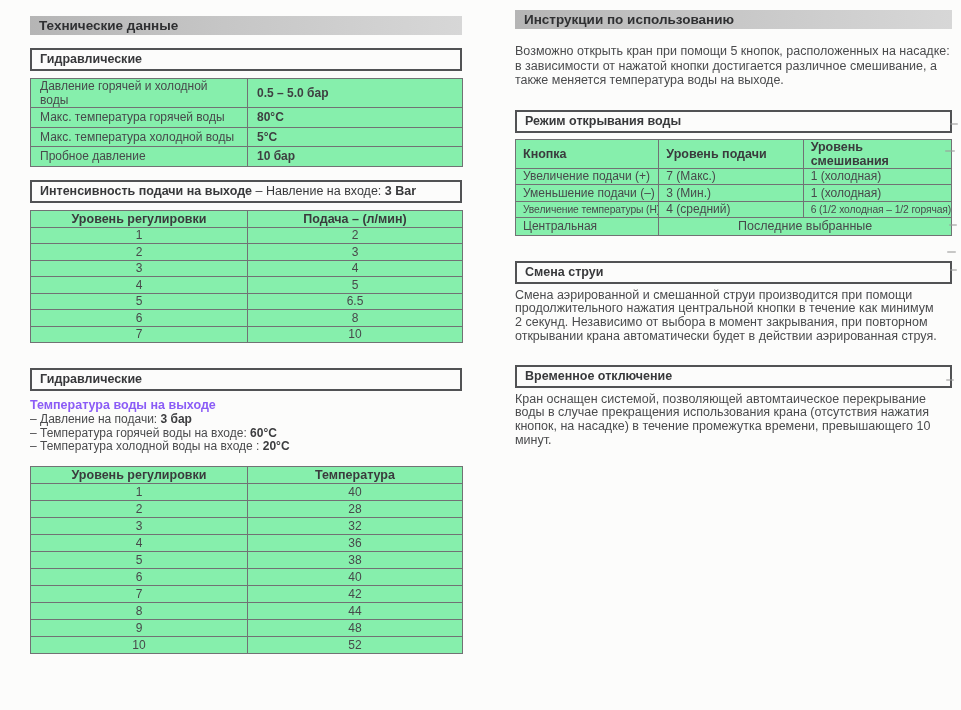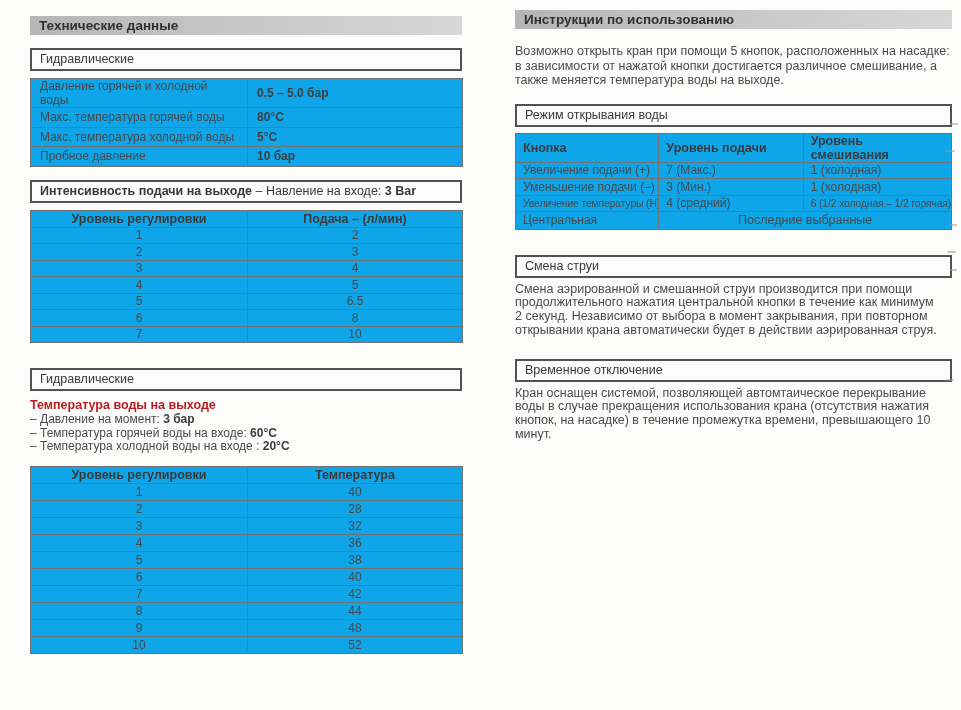--- a/index.html
+++ b/index.html
@@ -17,53 +17,53 @@
   .section-bar {
     height:19px; line-height:19px; padding:0 9px;
     background:linear-gradient(90deg,#b5b5b5 0%,#c6c6c6 45%,#d7d7d7 100%);
     color:#2f3032; font-size:13.5px; font-weight:bold;
   }
   .col-left .section-bar { margin-top:16px; }
   .col-right .section-bar { margin-top:10px; }
 
   .box {
     border:2px solid #515254; padding:2px 8px 3px;
-    font-size:12.5px; font-weight:normal; color:#38393b;
+    font-size:12.5px; font-weight:bold; color:#38393b;
     background:#fcfcfb;
   }
 
-  table { border-collapse:collapse; width:100%; table-layout:fixed; background:#0ea5e9; }
+  table { border-collapse:collapse; width:100%; table-layout:fixed; background:#86efac; }
   table, th, td { border:1px solid #717274; }
   th { font-size:12.5px; font-weight:bold; color:#3a3b3d; }
   td { font-size:12px; color:#48494b; }
 
   
   .spec-table { margin-top:7px; }
   .spec-table td { height:19.5px; padding:0 9px; text-align:left; }
   .spec-table td.val { font-weight:bold; color:#3e3f41; }
   .box-hydraulics-1 { margin-top:13px; }
   .box-flow { margin-top:13px; font-weight:normal; }
   .box-flow .bt { font-weight:bold; }
   .box-flow b { font-weight:bold; }
   .flow-table { margin-top:7px; }
   .flow-table th { height:17px; text-align:center; }
   .flow-table td { height:16.5px; text-align:center; }
   .box-hydraulics-2 { margin-top:25px; }
-  .subtitle { margin-top:7px; font-size:12.5px; font-weight:bold; color:#b91c1c; }
+  .subtitle { margin-top:7px; font-size:12.5px; font-weight:bold; color:#8b5cf6; }
   .bullets { margin-top:1px; }
   .bullet { font-size:12px; line-height:13.5px; color:#4a4b4d; }
   .bullet b { color:#3c3d3f; }
   .temp-table { margin-top:12px; }
   .temp-table th { height:17px; text-align:center; }
   .temp-table td { height:17px; text-align:center; }
 
   
   .para { font-size:12.5px; line-height:14.5px; color:#4a4b4d; text-align:left; }
   .intro { margin-top:15px; }
-  .box-mode { margin-top:16px; }
+  .box-mode { margin-top:22px; }
   .mode-table { margin-top:6px; }
   .mode-table th { height:17px; text-align:left; padding:0 7px; }
   .mode-table td { height:16.5px; text-align:left; padding:0 7px; overflow:hidden; white-space:nowrap; }
   .mode-table tbody tr:nth-of-type(3) td:nth-child(1),
   .mode-table tbody tr:nth-of-type(3) td:nth-child(3),
   .mode-table tbody tr:nth-of-type(4) td:nth-child(1) { font-size:10.3px; letter-spacing:-0.1px; }
   .mode-table tfoot td { height:17.5px; }
   .mode-table tfoot td.center { text-align:center; font-size:12.5px; }
   .box-jet { margin-top:25px; }
   .p-jet { margin-top:5px; line-height:13.8px; width:424px; }
@@ -166,21 +166,21 @@
           </tr>
         </tbody>
     </table>
 
     <div class="box box-hydraulics-2">Гидравлические</div>
 
     <div class="subtitle">Температура воды на выходе</div>
 
     <div class="bullets">
 
-        <div class="bullet"><span>– Давление на момент: </span><b>3 бар</b></div>
+        <div class="bullet"><span>– Давление на подачи: </span><b>3 бар</b></div>
 
         <div class="bullet"><span>– Температура горячей воды на входе: </span><b>60°C</b></div>
 
         <div class="bullet"><span>– Температура холодной воды на входе : </span><b>20°C</b></div>
       </div>
 
     <table class="temp-table">
       <colgroup>
           <col style="width:217px">
           <col style="width:215px">

